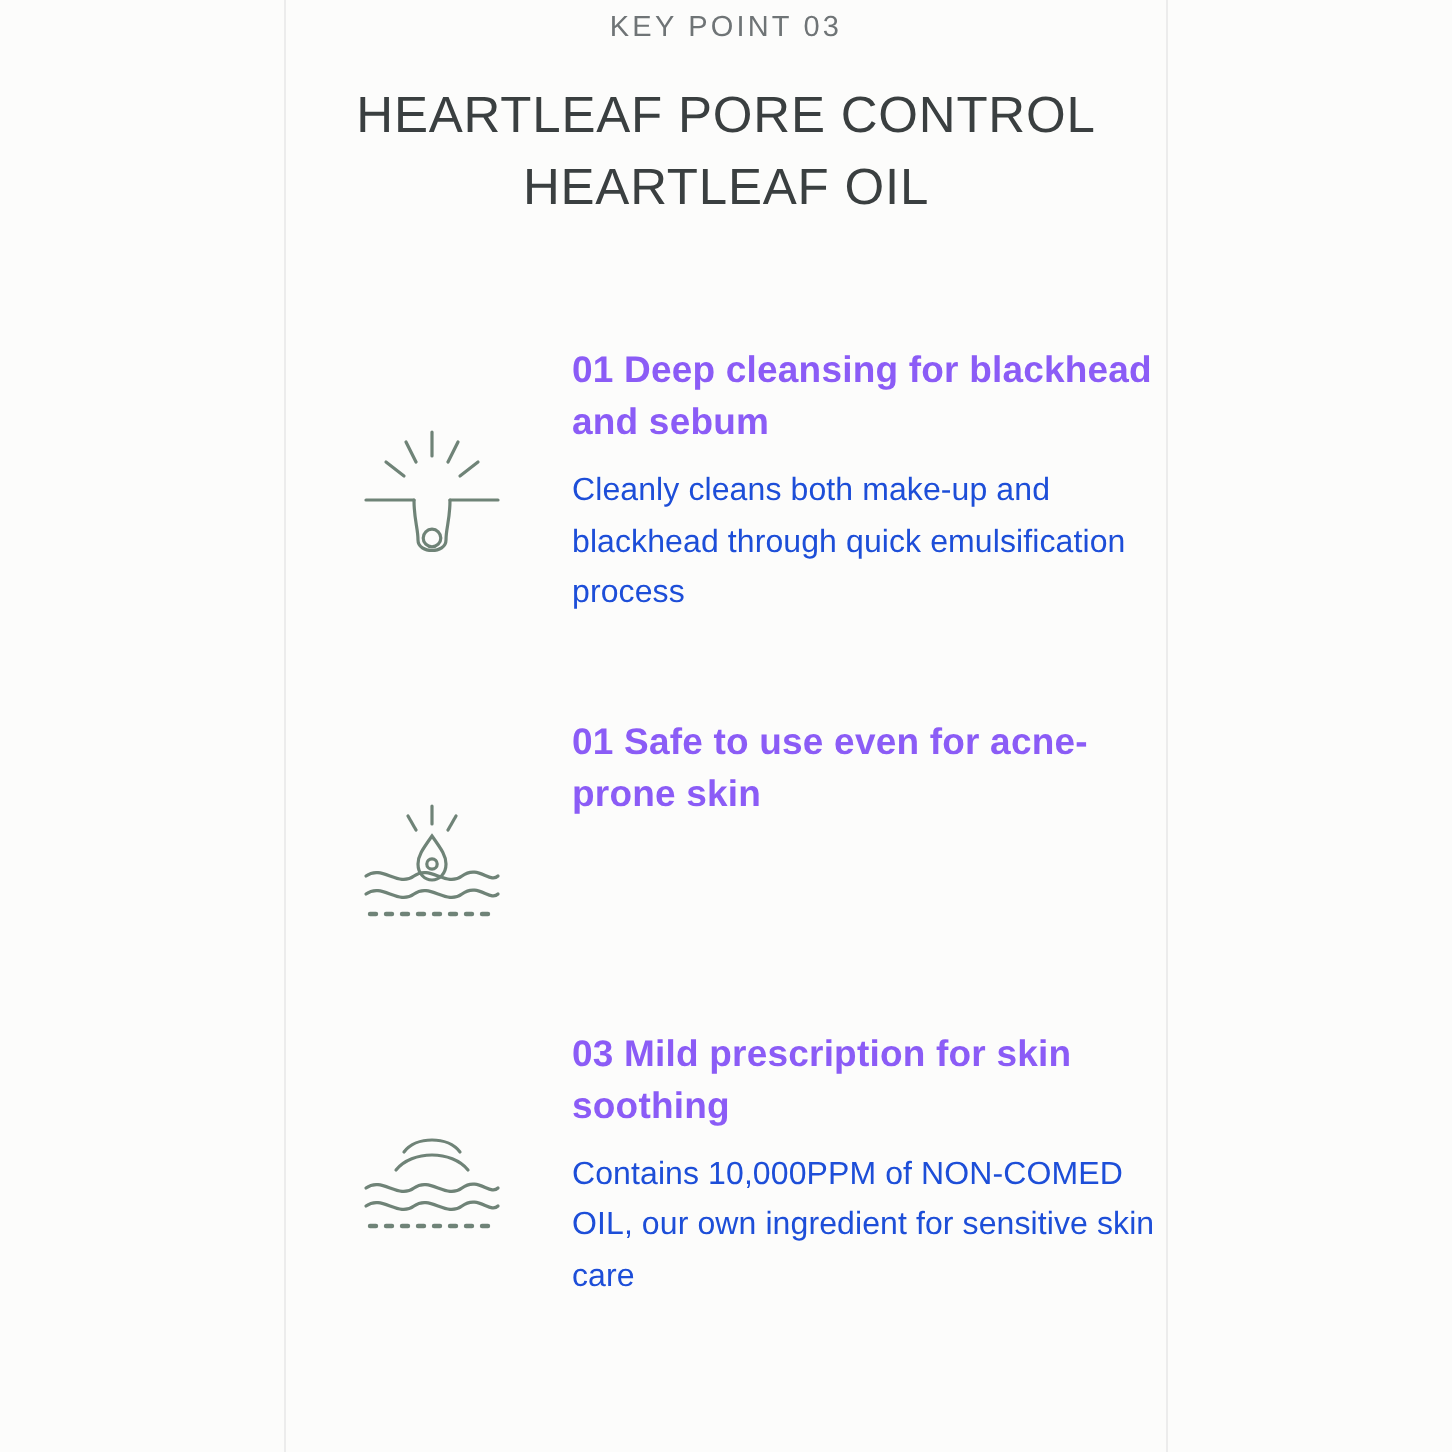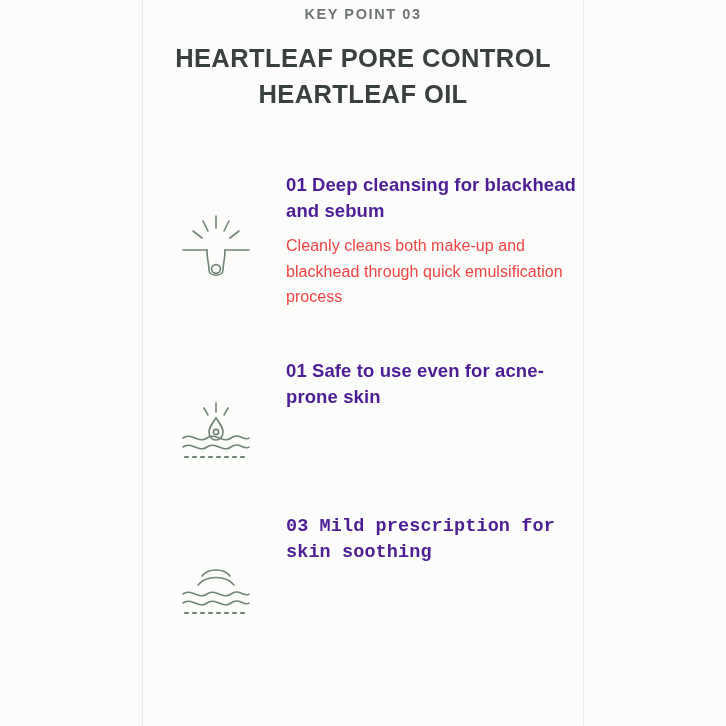--- a/index.html
+++ b/index.html
@@ -29,74 +29,74 @@
 
   .eyebrow {
     position: absolute;
     top: 6px;
     left: 0;
     width: 726px;
     text-align: center;
     font-size: 14.5px;
     letter-spacing: 1.6px;
     color: #6f7476;
-    font-weight: 700;
+    font-weight: 400;
   }
   .title {
     position: absolute;
     top: 40px;
     left: 0;
     width: 726px;
     text-align: center;
     font-size: 25.5px;
     line-height: 36px;
     letter-spacing: 0.4px;
     color: #3a3f40;
-    font-weight: 700;
+    font-weight: 400;
   }
 
   .features {
     position: absolute;
     top: 172px;
     left: 168px;
     width: 420px;
   }
   .feature {
     position: relative;
     display: flex;
     align-items: flex-start;
     margin-bottom: 48px;
   }
-  .feature:last-child { margin-bottom: 5px; font-family: Liberation Mono, monospace; }
+  .feature:last-child { margin-bottom: 5px; }
 
   .icon-wrap {
     flex: 0 0 96px;
     width: 96px;
     display: flex;
     justify-content: center;
     padding-top: 42px;
   }
   .icon-wrap svg { display: block; }
 
   .text-col {
     flex: 1 1 auto;
     padding-left: 22px;
   }
   .f-head {
     font-size: 18.5px;
     line-height: 26px;
     font-weight: 700;
-    color: #4c1d95;
+    color: #8b5cf6;
     margin: 0 0 9px 0;
     letter-spacing: 0.1px;
   }
   .f-body {
     font-size: 16px;
     line-height: 25.5px;
-    color: #ef4444;
+    color: #1d4ed8;
     margin: 0;
     letter-spacing: 0.05px;
   }
 </style>
 </head>
 <body>
 
 <div class="page">
 
   <div class="edge-rule left"></div>
@@ -182,17 +182,18 @@
             <line x1="30" y1="57" x2="33" y2="57"></line>
             <line x1="38" y1="57" x2="41" y2="57"></line>
             <line x1="46" y1="57" x2="49" y2="57"></line>
             <line x1="54" y1="57" x2="57" y2="57"></line>
             <line x1="62" y1="57" x2="65" y2="57"></line>
           </g>
         </svg>
       </div>
       <div class="text-col">
         <p class="f-head">03 Mild prescription for skin soothing</p>
+        <p class="f-body">Contains 10,000PPM of NON-COMED OIL, our own ingredient for sensitive skin care</p>
       </div>
     </div>
 
   </div>
 </div>
 
 </body></html>

